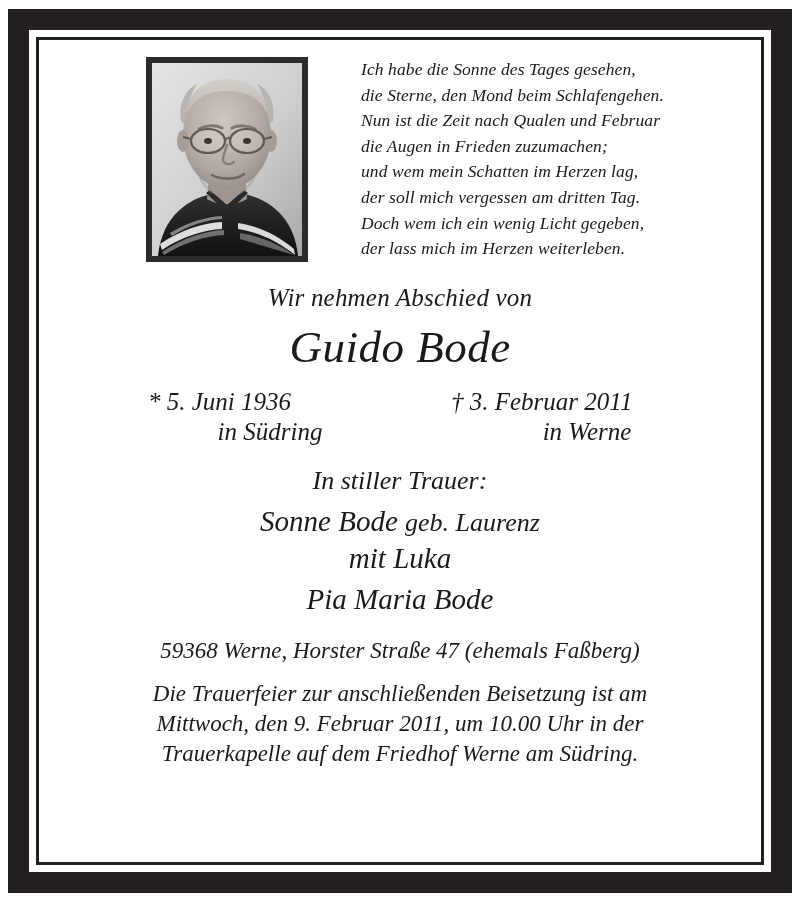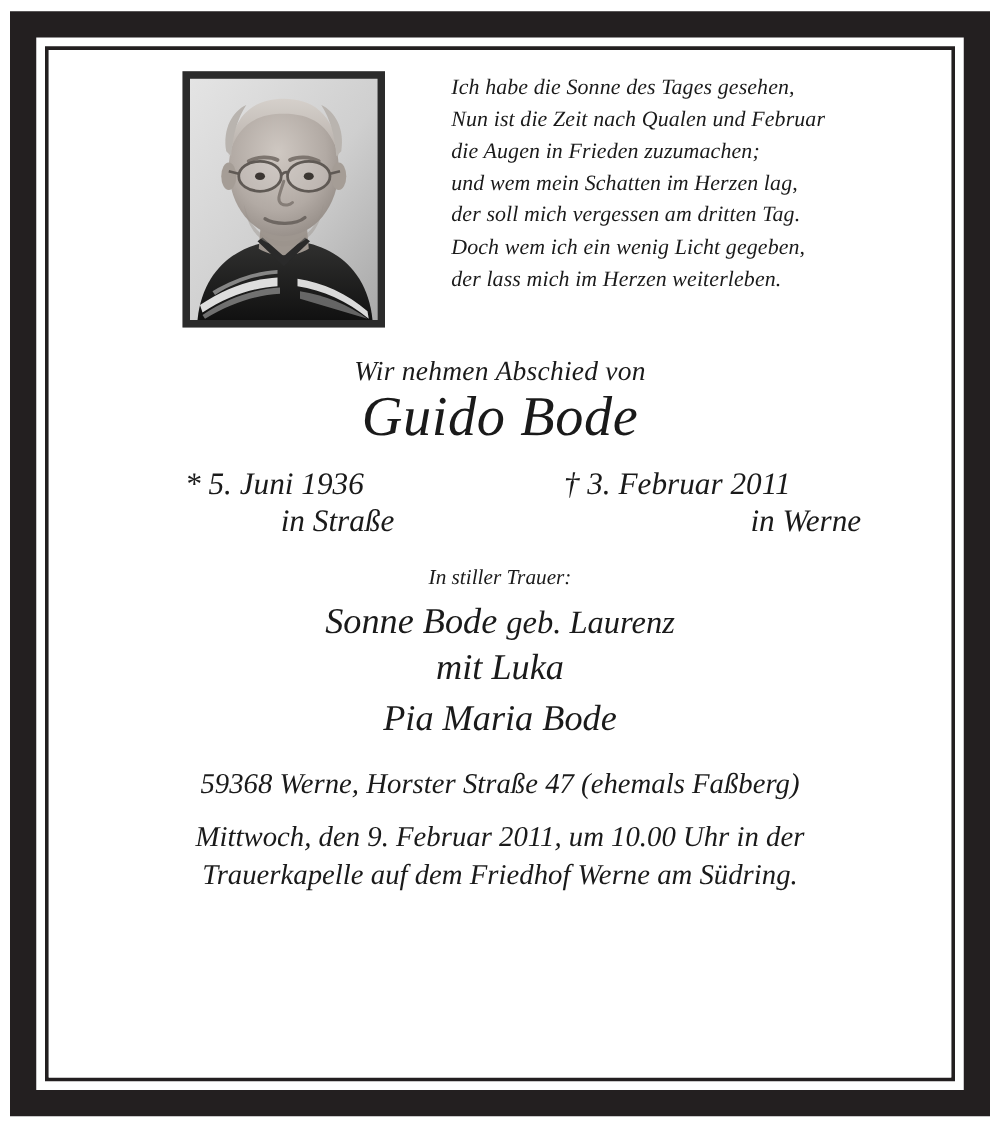--- a/index.html
+++ b/index.html
@@ -88,29 +88,30 @@
     font-size: 17.5px;
     line-height: 25.6px;
     font-style: italic;
     letter-spacing: 0.1px;
     white-space: nowrap;
   }
   .poem .poem-line { display: block; }
 
   
   .farewell-line {
-    font-size: 22px;
+    font-size: 25px;
     font-style: italic;
     margin-top: 22px;
     letter-spacing: 0.2px;
   }
   .deceased-name {
     font-size: 45px;
     font-style: italic;
     font-weight: normal;
+    margin-top: 12px;
     letter-spacing: 0.5px;
     line-height: 1.05;
   }
 
   .dates-row {
     display: flex;
     justify-content: center;
     margin-top: 16px;
     font-style: italic;
     gap: 25px;
@@ -118,24 +119,24 @@
   .date-col {
     width: 238px;
     font-size: 25px;
     line-height: 30px;
   }
   .date-col .date-main { display: block; }
   .date-col .date-place { display: block; }
   .date-col.birth { text-align: left; padding-left: 37px; }
   .date-col.birth .date-place { text-align: center; padding-left: 6px; }
   .date-col.death { text-align: left; padding-left: 40px; }
-  .date-col.death .date-place { text-align: right; padding-left: 34px; }
+  .date-col.death .date-place { text-align: center; padding-left: 34px; }
 
   .mourning-label {
-    font-size: 17px;
+    font-size: 26px;
     font-style: italic;
     margin-top: 19px;
   }
   .mourner-primary {
     font-size: 29px;
     font-style: italic;
     margin-top: 9px;
     line-height: 1.12;
   }
   .mourner-primary .nee {
@@ -238,56 +239,58 @@
 
             <path d="M60 112 C68 117 85 117 92 111" stroke="#6e6762" stroke-width="2.6" fill="none" stroke-linecap="round"></path>
 
             <path d="M43 100 C48 120 60 130 75 130 C90 130 102 120 107 100 C104 122 92 134 75 134 C58 134 46 122 43 100 Z" fill="#9a928c" opacity="0.45"></path>
           </svg>
         </div>
       </div>
 
       <div class="poem">
         <span class="poem-line">Ich habe die Sonne des Tages gesehen,</span>
+        <span class="poem-line">die Sterne, den Mond beim Schlafengehen.</span>
         <span class="poem-line">Nun ist die Zeit nach Qualen und Februar</span>
         <span class="poem-line">die Augen in Frieden zuzumachen;</span>
         <span class="poem-line">und wem mein Schatten im Herzen lag,</span>
         <span class="poem-line">der soll mich vergessen am dritten Tag.</span>
         <span class="poem-line">Doch wem ich ein wenig Licht gegeben,</span>
         <span class="poem-line">der lass mich im Herzen weiterleben.</span>
       </div>
 
     </div>
 
     <div class="farewell-line">Wir nehmen Abschied von</div>
 
     <div class="deceased-name">Guido Bode</div>
 
     <div class="dates-row">
       <div class="date-col birth">
         <span class="date-main">* 5. Juni 1936</span>
-        <span class="date-place">in Straße</span>
+        <span class="date-place">in Südring</span>
       </div>
       <div class="date-col death">
         <span class="date-main">† 3. Februar 2011</span>
         <span class="date-place">in Werne</span>
       </div>
     </div>
 
     <div class="mourning-label">In stiller Trauer:</div>
 
     <div class="mourner-primary">
       <span>Sonne Bode</span>
       <span class="nee">geb. Laurenz</span>
     </div>
 
     <div class="mourner-line">mit Luka</div>
     <div class="mourner-line">Pia Maria Bode</div>
 
     <div class="address-line">59368 Werne, Horster Straße 47 (ehemals Faßberg)</div>
 
     <div class="service-text">
+      <span class="service-line">Die Trauerfeier zur anschließenden Beisetzung ist am</span>
       <span class="service-line">Mittwoch, den 9. Februar 2011, um 10.00 Uhr in der</span>
       <span class="service-line">Trauerkapelle auf dem Friedhof Werne am Südring.</span>
     </div>
 
   </div>
 </div>
 
 </body></html>

